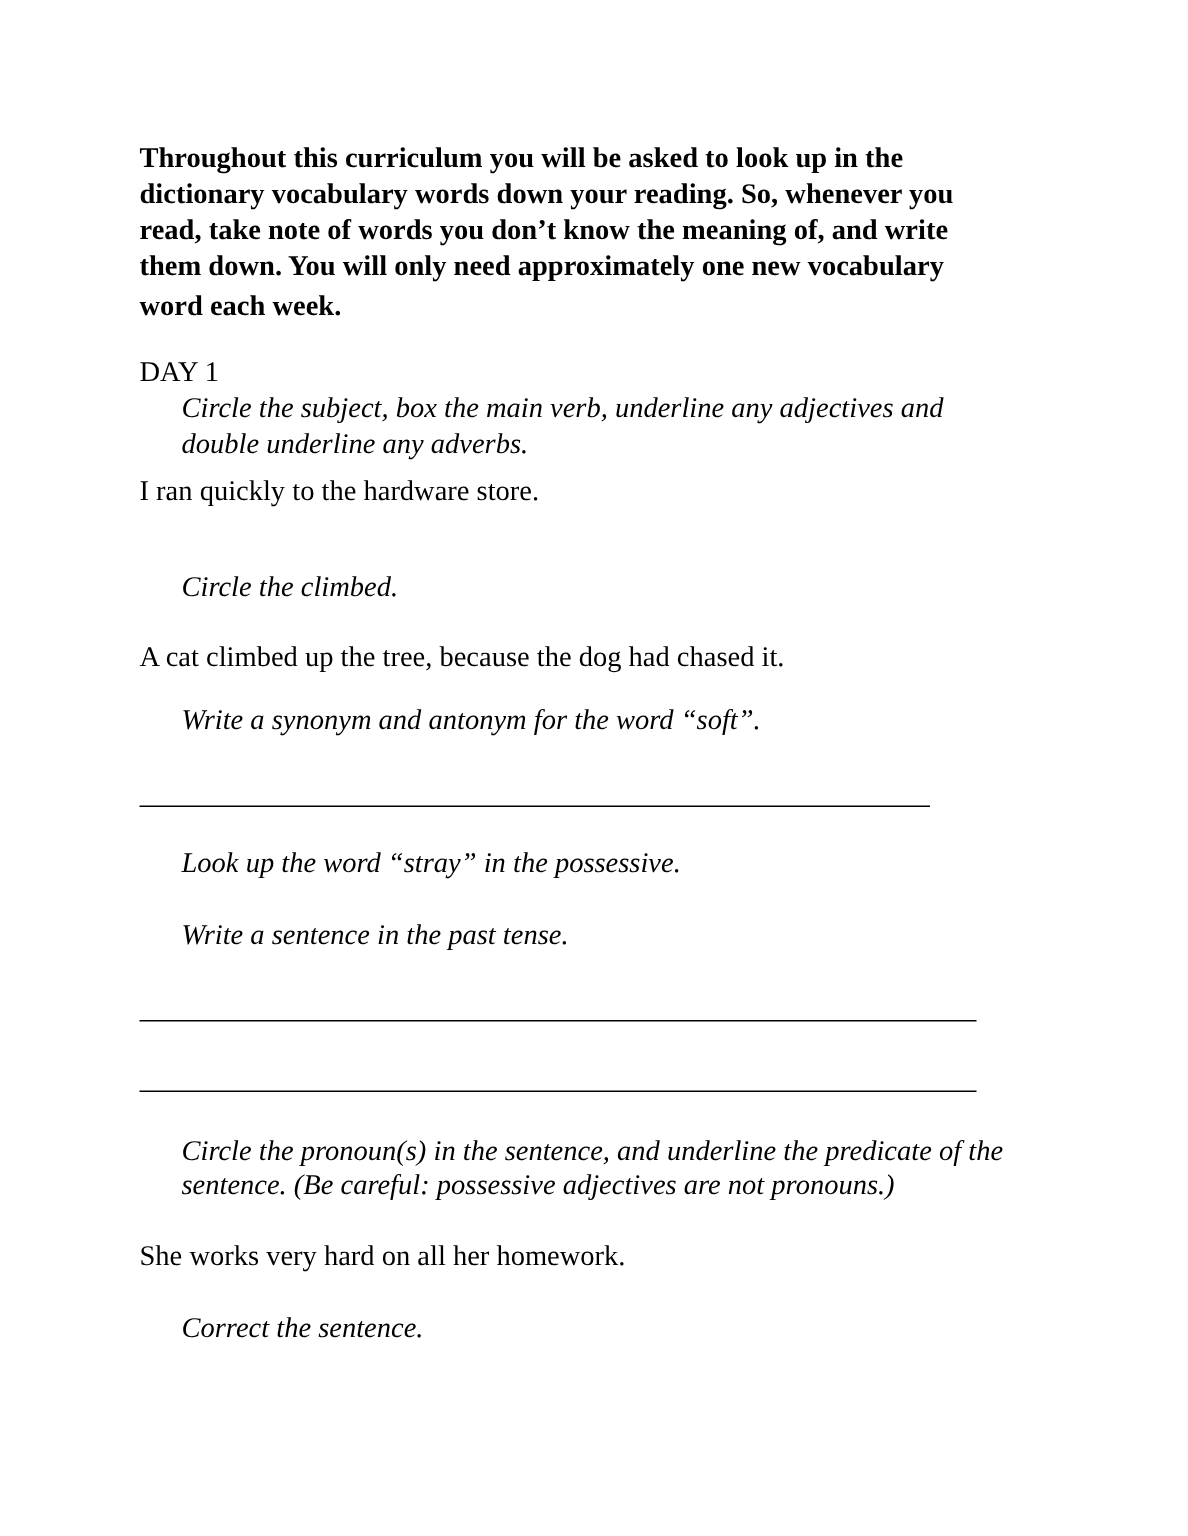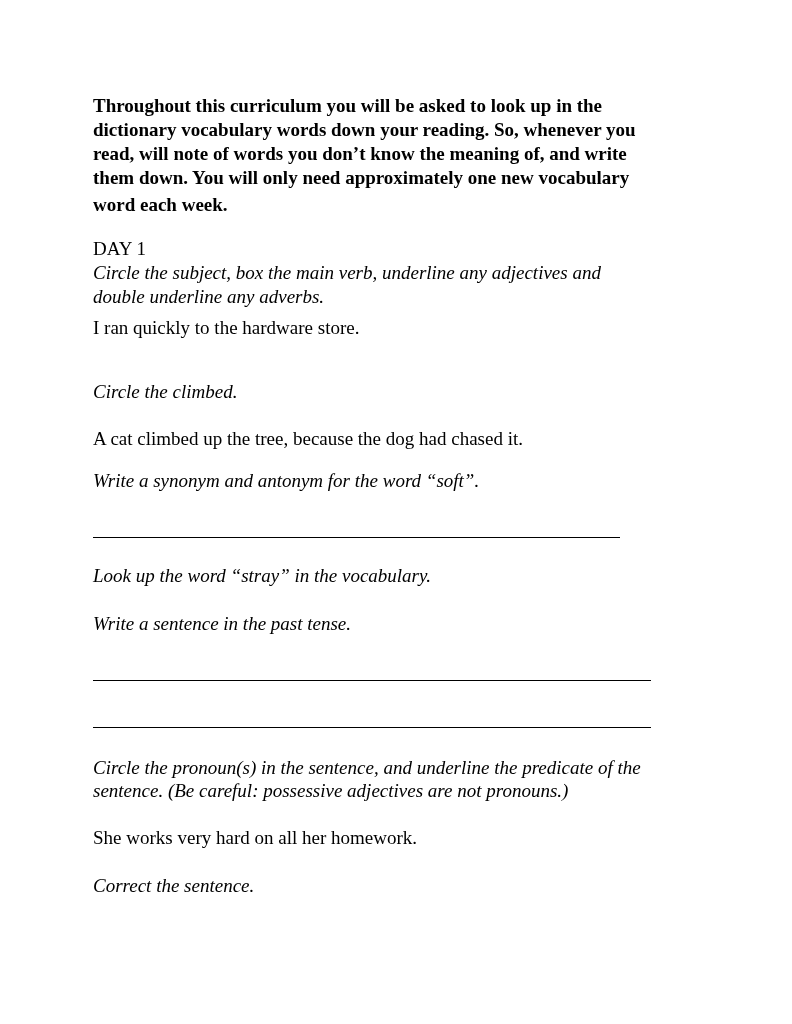--- a/index.html
+++ b/index.html
@@ -1,49 +1,49 @@
 <!DOCTYPE html>
 <html><head>
   <meta charset="utf-8">
   <style>
     html, body { margin: 0; padding: 0; background: #ffffff; }
     body { width: 792px; height: 1024px; position: relative; overflow: hidden;
       font-family: "Liberation Serif", serif; color: #000; }
     .t { position: absolute; left: 93px; font-size: 19px; line-height: 24px; white-space: nowrap; }
     .b { font-weight: bold; }
-    .i { font-style: italic; }
+    .i { font-style: italic; margin-left: 28px; }
     .line { position: absolute; left: 93px; height: 0; border-top: 1.3px solid #000; }
   </style>
 </head>
 <body>
 
 <div>
   <div class="t b" style="top:94px">Throughout this curriculum you will be asked to look up in the</div>
   <div class="t b" style="top:118px">dictionary vocabulary words down your reading.  So, whenever you</div>
-  <div class="t b" style="top:142px">read, will note of words you don’t know the meaning of, and write</div>
+  <div class="t b" style="top:142px">read, take note of words you don’t know the meaning of, and write</div>
   <div class="t b" style="top:166px">them down.  You will only need approximately one new vocabulary</div>
   <div class="t b" style="top:193px">word each week.</div>
 </div>
 
 <div class="t" style="top:237px">DAY 1</div>
 
 <div class="t i" style="top:261px">Circle the subject, box the main verb, underline any adjectives and</div>
 <div class="t i" style="top:285px">double underline any adverbs.</div>
 
 <div class="t" style="top:316px">I ran quickly to the hardware store.</div>
 
 <div class="t i" style="top:380px">Circle the climbed.</div>
 
 <div class="t" style="top:427px">A cat climbed up the tree, because the dog had chased it.</div>
 
 <div class="t i" style="top:469px">Write a synonym and antonym for the word “soft”.</div>
 
 <div class="line" style="top:537px; width:527px"></div>
 
-<div class="t i" style="top:564px">Look up the word “stray” in the vocabulary.</div>
+<div class="t i" style="top:564px">Look up the word “stray” in the possessive.</div>
 
 <div class="t i" style="top:612px">Write a sentence in the past tense.</div>
 
 <div class="line" style="top:680px; width:558px"></div>
 <div class="line" style="top:727px; width:558px"></div>
 
 <div class="t i" style="top:756px">Circle the pronoun(s) in the sentence, and underline the predicate of the</div>
 <div class="t i" style="top:779px">sentence. (Be careful: possessive adjectives are not pronouns.)</div>
 
 <div class="t" style="top:826px">She works very hard on all her homework.</div>

